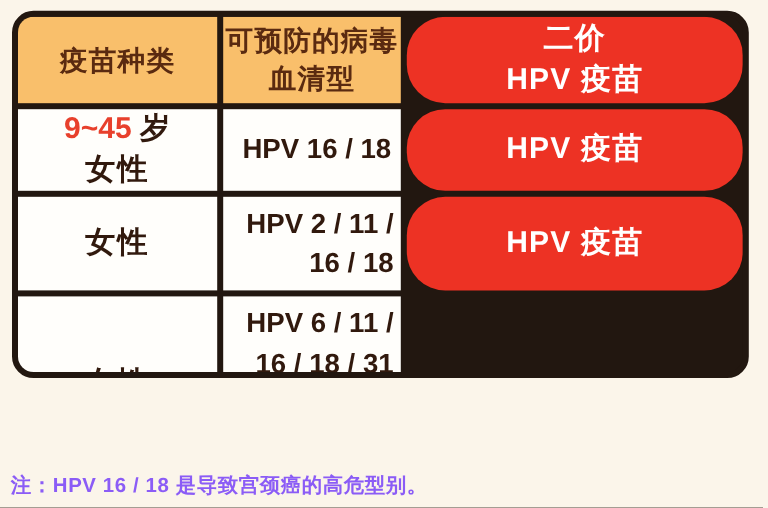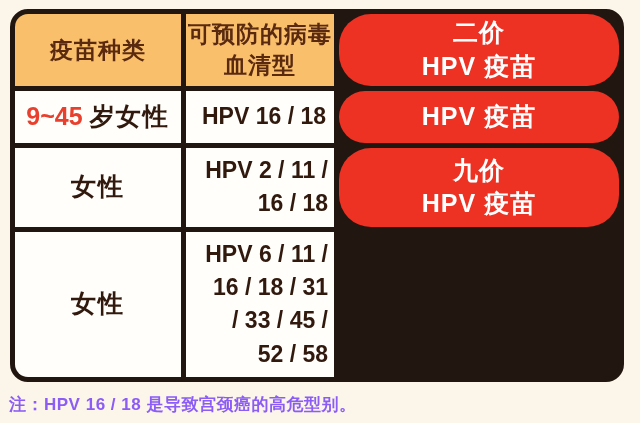--- a/index.html
+++ b/index.html
@@ -6,21 +6,21 @@
   html, body {
     width: 640px; height: 423px;
     font-family: "Liberation Sans", "DejaVu Sans", sans-serif;
     overflow: hidden;
   }
   body { background: #FBF5EA; position: relative; }
 
   .table-card {
     position: absolute;
     left: 10px; top: 9px;
-    width: 614px; height: 373px;
+    width: 614px; height: 306px;
     border: 5px solid #221710;
     border-radius: 18px;
     background: #221710; 
     overflow: hidden;
     display: grid;
     grid-template-columns: 166px 148px 1fr;
     grid-template-rows: 72px 1fr 1fr 1fr;
     grid-gap: 5px;
   }
 
@@ -46,21 +46,21 @@
     flex-direction: column;
     line-height: 1.35;
     letter-spacing: 1px;
     border-radius: 32px;
   }
 
   .age-cell {
     background: #FFFEFB;
     color: #31190D;
     font-size: 25px;
-    flex-direction: row;
+    flex-direction: column;
     line-height: 1.35;
   }
   .age-range { color: #E8402C; }
   .age-unit { margin-left: 7px; letter-spacing: 1px; }
   .gender { letter-spacing: 2px; }
 
   .serotype-cell {
     background: #FFFEFB;
     color: #31190D;
     font-size: 23px;
@@ -107,21 +107,20 @@
     <span>HPV 疫苗</span>
   </div>
   <div class="cell age-cell">
     <span class="gender">女性</span>
   </div>
   <div class="cell serotype-cell">
     <span>HPV 2 / 11 / 16 / 18</span>
   </div>
 
   <div class="cell vaccine-cell">
-    <span>九价</span>
     <span>HPV 疫苗</span>
   </div>
   <div class="cell age-cell">
     <span class="gender">女性</span>
   </div>
   <div class="cell serotype-cell">
     <span>HPV 6 / 11 / 16 / 18 / 31 / 33 / 45 / 52 / 58</span>
   </div>
 
 </div>

